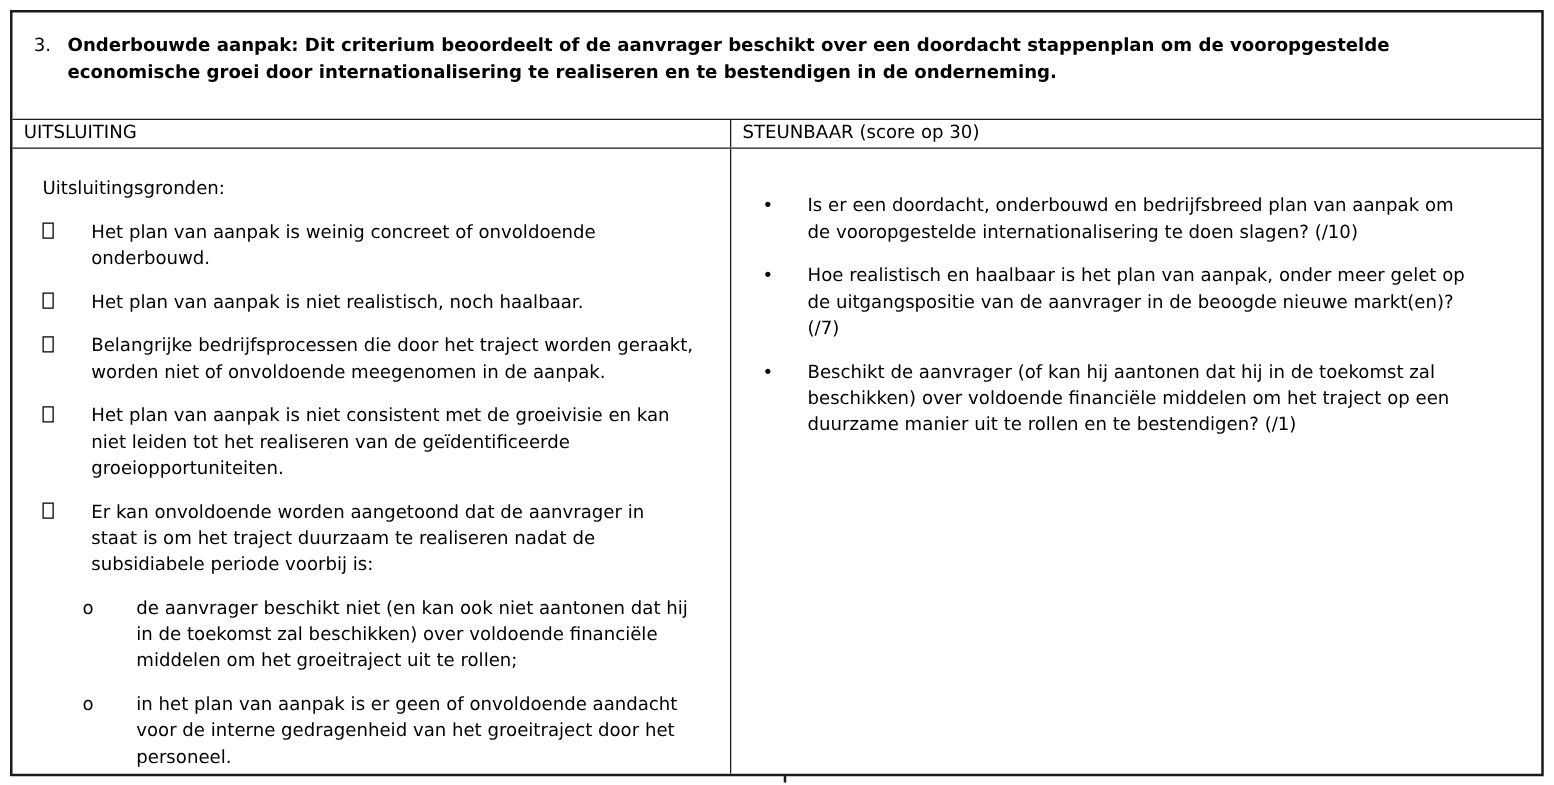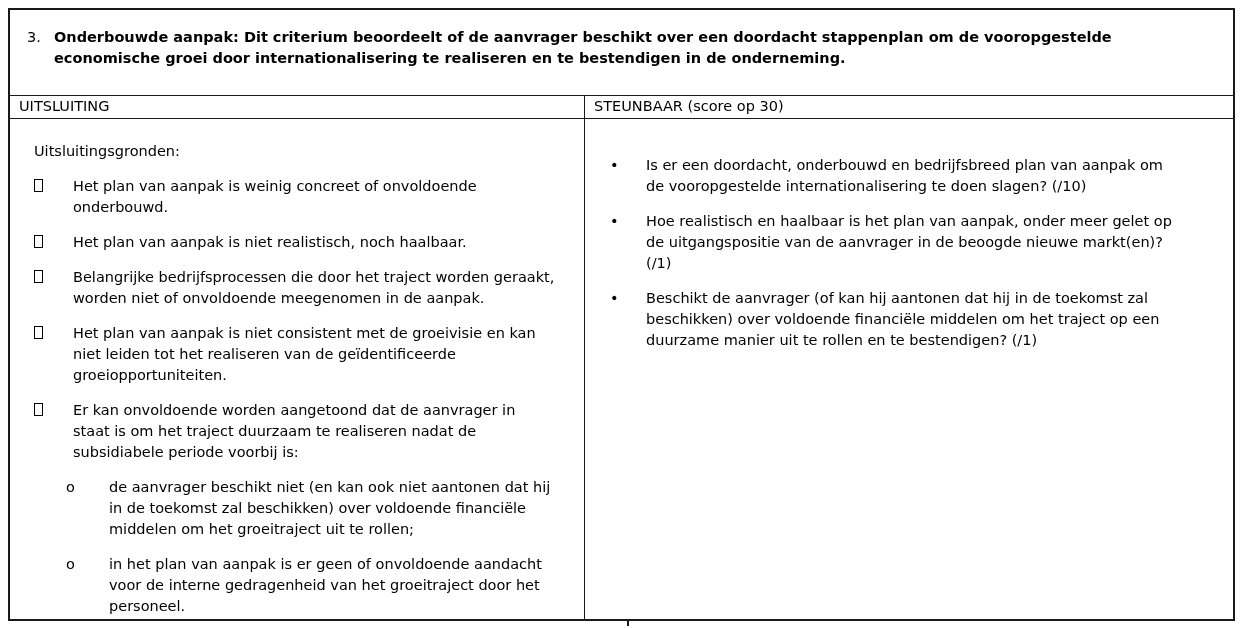--- a/index.html
+++ b/index.html
@@ -186,21 +186,21 @@
 
       <div class="cell-right body-cell-right">
 
         <div class="item">
           <span class="marker">•</span>
           <span class="txt">Is er een doordacht, onderbouwd en bedrijfsbreed plan van aanpak om de vooropgestelde internationalisering te doen slagen? (/10)</span>
         </div>
 
         <div class="item">
           <span class="marker">•</span>
-          <span class="txt">Hoe realistisch en haalbaar is het plan van aanpak, onder meer gelet op de uitgangspositie van de aanvrager in de beoogde nieuwe markt(en)? (/1)</span>
+          <span class="txt">Hoe realistisch en haalbaar is het plan van aanpak, onder meer gelet op de uitgangspositie van de aanvrager in de beoogde nieuwe markt(en)? (/7)</span>
         </div>
 
         <div class="item">
           <span class="marker">•</span>
           <span class="txt">Beschikt de aanvrager (of kan hij aantonen dat hij in de toekomst zal beschikken) over voldoende financiële middelen om het traject op een duurzame manier uit te rollen en te bestendigen? (/1)</span>
         </div>
       </div>
 
     </div>
   </div>

